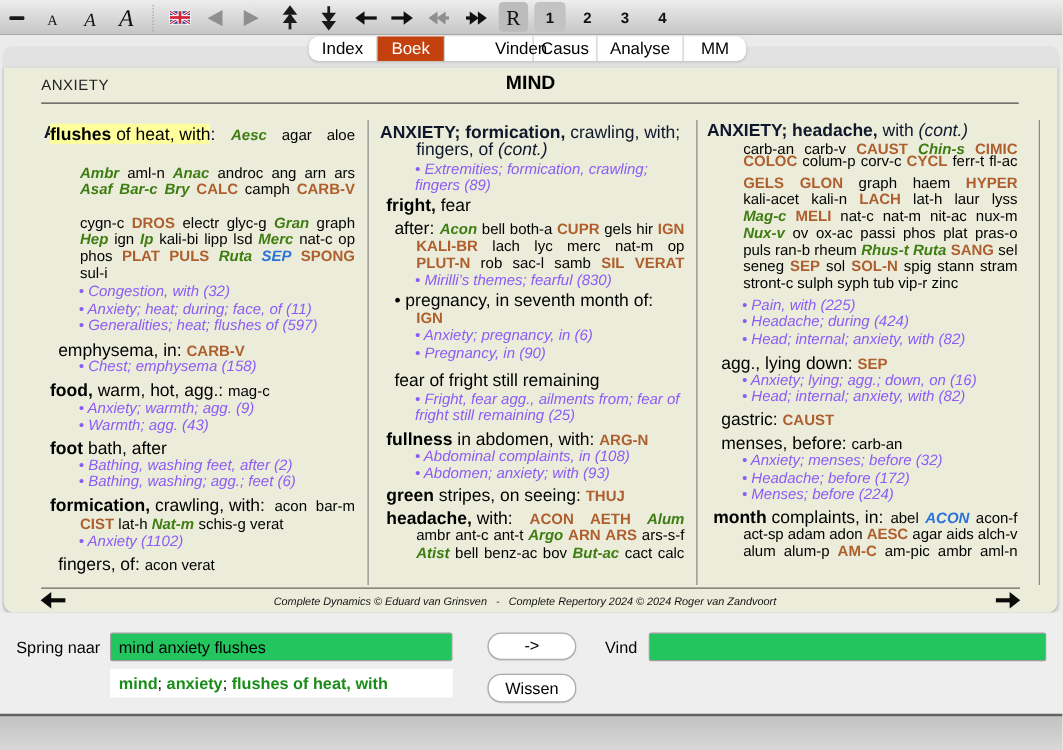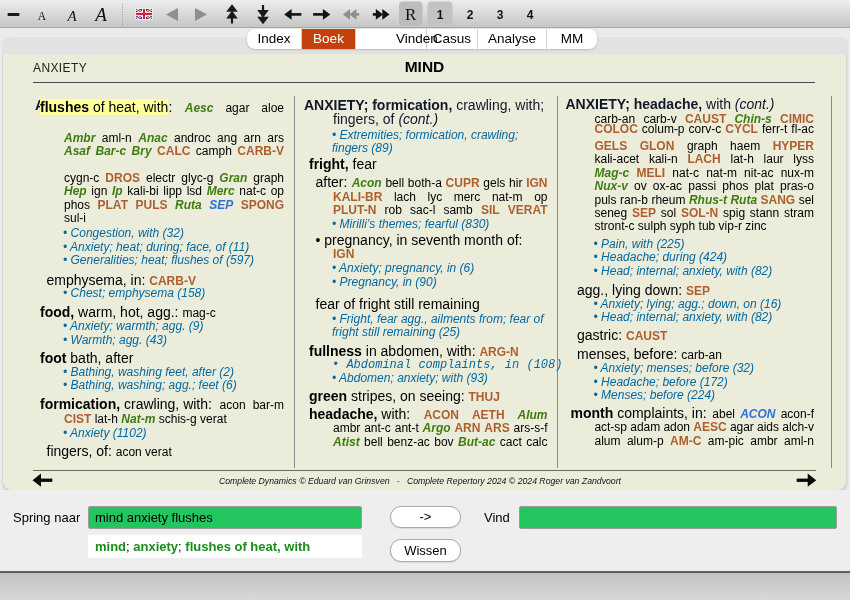--- a/index.html
+++ b/index.html
@@ -23,21 +23,21 @@
 #mind { position:absolute; left:0; top:3.5px; width:100%; text-align:center; font-size:15.5px; font-weight:bold; color:#000; }
 #rule { position:absolute; left:30px; top:27.8px; width:782px; height:1.5px; background:#4a4a4a; }
 .vsep { position:absolute; top:42px; width:1px; height:372px; background:#8a8a8a; }
 #footline { position:absolute; left:30px; top:415.5px; width:783px; height:1.5px; background:#69695e; }
 #foottext { position:absolute; left:0; top:421.5px; width:834px; text-align:center; font-style:italic; font-size:8.7px; line-height:10px; color:#111; }
 
 .hdr, .rub, .remln, .ref { position:absolute; }
 .hdr { font-size:14px; line-height:15px; color:#0f172a; }
 .rub { font-size:14px; line-height:15px; color:#000; }
 .remln { font-size:12px; line-height:15px; color:#000; }
-.ref { font-size:12px; line-height:15px; font-style:italic; color:#0369a1;text-align:right; }
+.ref { font-size:12px; line-height:15px; font-style:italic; color:#8b5cf6;text-align:right; }
 .j { text-align:justify; text-align-last:justify; }
 .rm, .rub .rm { font-size:12px; }
 .g { color:#3e7d12; font-weight:bold; font-style:italic; }
 .o { color:#ae5f2d; font-weight:bold; }
 .bl { color:#2b72d9; font-weight:bold; font-style:italic; }
 .hl { background:#ffff9b; }
 .lbl { display:inline-block; }
 i.it { font-style:italic; font-weight:normal; }
 
 #panel { position:absolute; left:0; top:490px; width:850px; height:82px; background:#eeeeee; }
@@ -161,21 +161,21 @@
 <div class="remln j" style="top:148.8px;left:330.0px;width:214.5px;"><span class="o">PLUT-N</span> rob sac-l samb <span class="o">SIL</span> <span class="o">VERAT</span></div>
 <div class="ref" style="top:162.8px;left:329.0px;white-space:nowrap;">• Mirilli’s themes; fearful (830)</div>
 <div class="rub" style="top:178.5px;left:312.5px;white-space:nowrap;">• pregnancy, in seventh month of:</div>
 <div class="remln" style="top:192.7px;left:330.0px;white-space:nowrap;"><span class="o">IGN</span></div>
 <div class="ref" style="top:207.1px;left:329.0px;white-space:nowrap;">• Anxiety; pregnancy, in (6)</div>
 <div class="ref" style="top:220.6px;left:329.0px;white-space:nowrap;">• Pregnancy, in (90)</div>
 <div class="rub" style="top:243.4px;left:312.5px;white-space:nowrap;">fear of fright still remaining</div>
 <div class="ref" style="top:257.7px;left:329.0px;white-space:nowrap;">• Fright, fear agg., ailments from; fear of</div>
 <div class="ref" style="top:271.0px;left:329.0px;white-space:nowrap;">fright still remaining (25)</div>
 <div class="rub" style="top:289.6px;left:306.0px;white-space:nowrap;"><b>fullness</b> in abdomen, with: <span class="rm"><span class="o">ARG-N</span></span></div>
-<div class="ref" style="top:303.6px;left:329.0px;white-space:nowrap;font-family:Liberation Mono, monospace;">• Abdominal complaints, in (108)</div>
+<div class="ref" style="top:303.6px;left:329.0px;white-space:nowrap;">• Abdominal complaints, in (108)</div>
 <div class="ref" style="top:316.9px;left:329.0px;white-space:nowrap;">• Abdomen; anxiety; with (93)</div>
 <div class="rub" style="top:334.9px;left:306.0px;white-space:nowrap;"><b>green</b> stripes, on seeing: <span class="rm"><span class="o">THUJ</span></span></div>
 <div class="rub j" style="top:352.6px;left:306.0px;width:238.5px;"><span class="lbl"><b>headache,</b> with:</span> <span class="rm"><span class="o">ACON</span> <span class="o">AETH</span> <span class="g">Alum</span></span></div>
 <div class="remln j" style="top:367.2px;left:330.0px;width:214.5px;">ambr ant-c ant-t <span class="g">Argo</span> <span class="o">ARN</span> <span class="o">ARS</span> ars-s-f</div>
 <div class="remln j" style="top:380.8px;left:330.0px;width:214.5px;"><span class="g">Atist</span> bell benz-ac bov <span class="g">But-ac</span> cact calc</div>
 <div class="hdr" style="top:43.2px;left:562.5px;white-space:nowrap;"><b>ANXIETY; headache,</b> with <i class="it">(cont.)</i></div>
 <div class="remln j" style="top:57.8px;left:591.5px;width:219.5px;">carb-an carb-v <span class="o">CAUST</span> <span class="g">Chin-s</span> <span class="o">CIMIC</span></div>
 <div class="remln j" style="top:68px;left:591.5px;width:219.5px;"><span class="o">COLOC</span> colum-p corv-c <span class="o">CYCL</span> ferr-t fl-ac</div>
 <div class="remln j" style="top:84.6px;left:591.5px;width:219.5px;"><span class="o">GELS</span> <span class="o">GLON</span> graph haem <span class="o">HYPER</span></div>
 <div class="remln j" style="top:98.1px;left:591.5px;width:219.5px;">kali-acet kali-n <span class="o">LACH</span> lat-h laur lyss</div>

